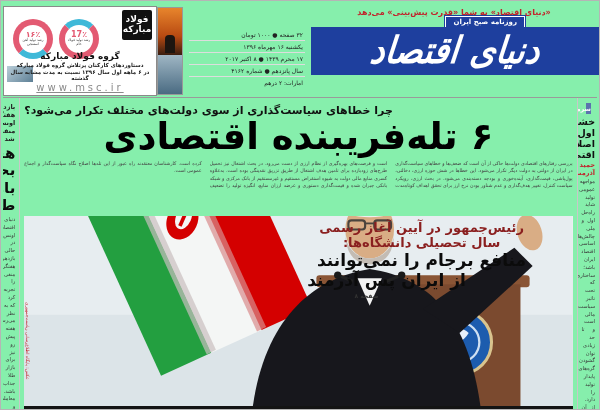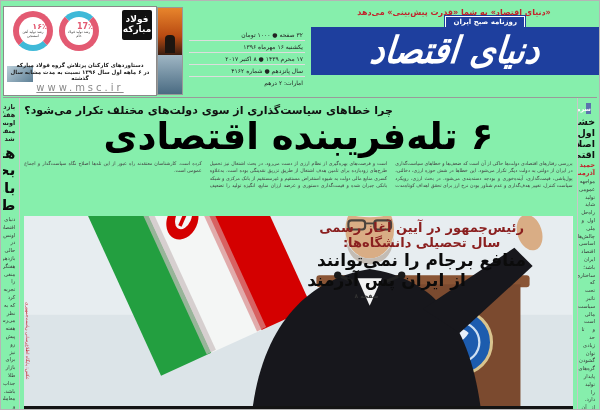--- a/index.html
+++ b/index.html
@@ -37,22 +37,22 @@
                      background:#1d1510; border-radius:4px 4px 0 0; }
   .strip-bot { height:45%; background:linear-gradient(180deg,#9fb6c4,#4a6b82); }
 
   
   .ad { position:relative; width:154px; height:90px; margin-top:3px;
         border:1px solid #8a8a8a; background:#fff; }
   .ad-logo { position:absolute; top:3px; right:4px; width:30px; height:30px; background:#111;
              color:#fff; font-size:9px; font-weight:bold; display:flex; align-items:center;
              justify-content:center; text-align:center; line-height:1.1; border-radius:2px; }
   .rings { position:absolute; top:4px; left:5px; width:100px; height:40px; }
-  .ring { position:absolute; top:0; width:40px; height:40px; border-radius:50%;
-          border:6px solid #e35a72; display:flex; flex-direction:column; align-items:flex-start;
+  .ring { position:absolute; top:8px; width:40px; height:40px; border-radius:50%;
+          border:6px solid #e35a72; display:flex; flex-direction:column; align-items:center;
           justify-content:center; background:#fff; }
   .ring.r1 { left:50px; border-top-color:#3fb9d8; }
   .ring.r2 { left:4px;  border-bottom-color:#3fb9d8; }
   .ring .pct { font-size:8px; font-weight:bold; color:#e35a72; line-height:1; }
   .ring .rlabel { font-size:3.5px; color:#333; text-align:center; line-height:1.1; }
   .ad-lines { position:absolute; bottom:2px; right:3px; left:3px; text-align:center; }
   .ad-brand { font-size:9px; font-weight:bold; color:#111; }
   .ad-t { font-size:5.5px; font-weight:bold; color:#222; margin-top:1px; }
   .ad-url { font-size:10px; color:#8a8a8a; letter-spacing:3px; margin-top:1px;text-decoration:underline; }
   .ad-photo { position:absolute; bottom:13px; left:3px; width:26px; height:16px;
@@ -134,20 +134,21 @@
           <div class="pct">17٪</div>
           <div class="rlabel">رشد تولید فولاد خام</div>
         </div>
         <div class="ring r2">
           <div class="pct">۱۶٪</div>
           <div class="rlabel">رشد تولید آهن اسفنجی</div>
         </div>
       </div>
       <div class="ad-photo"></div>
       <div class="ad-lines">
+        <div class="ad-brand">گروه فولاد مبارکه</div>
         <div class="ad-t">دستاوردهای کارکنان پرتلاش گروه فولاد مبارکه</div>
         <div class="ad-t">در ۶ ماهه اول سال ۱۳۹۶ نسبت به مدت مشابه سال گذشته</div>
         <div class="ad-url">www.msc.ir</div>
       </div>
     </div>
   </div>
 
   <div class="top-rule"></div>
 
   <div class="main">

